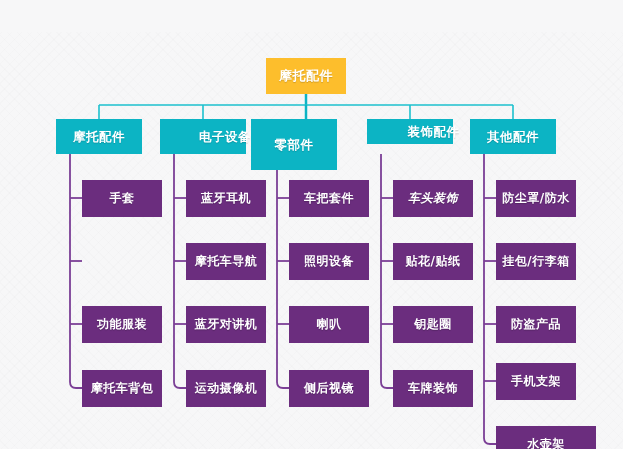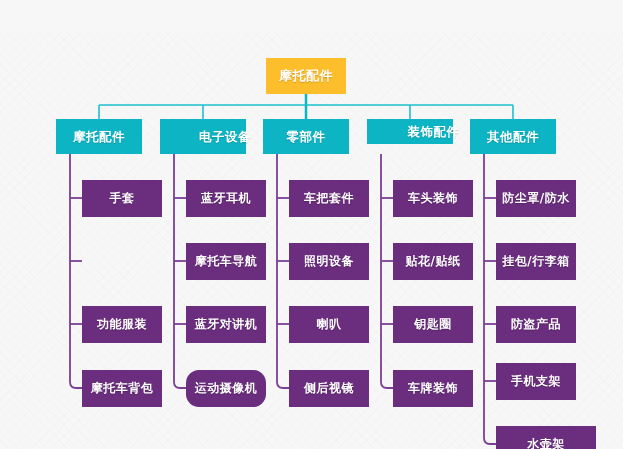--- a/index.html
+++ b/index.html
@@ -117,21 +117,21 @@
   <div class="node node-root" style="left:266px; top:26px; width:80px; height:36px;">
     <span>摩托配件</span>
   </div>
 
   <div class="node node-l2" style="left:56px; top:87px; width:86px; height:35px;">
     <span>摩托配件</span>
   </div>
   <div class="node node-l2" style="left:160px; top:87px; width:86px; height:35px;padding-left:44px;">
     <span>电子设备</span>
   </div>
-  <div class="node node-l2" style="left:263px; top:87px; width:86px; height:35px;">
+  <div class="node node-l2" style="left:251px; top:87px; width:86px; height:51px;">
     <span>零部件</span>
   </div>
   <div class="node node-l2" style="left:367px; top:87px; width:86px; height:25px;padding-left:47px;">
     <span>装饰配件</span>
   </div>
   <div class="node node-l2" style="left:470px; top:87px; width:86px; height:35px;">
     <span>其他配件</span>
   </div>
 
   <div class="node node-leaf" style="left:82px; top:148px; width:80px; height:37px;">
@@ -146,38 +146,38 @@
 
   <div class="node node-leaf" style="left:186px; top:148px; width:80px; height:37px;">
     <span>蓝牙耳机</span>
   </div>
   <div class="node node-leaf" style="left:186px; top:211px; width:80px; height:37px;">
     <span>摩托车导航</span>
   </div>
   <div class="node node-leaf" style="left:186px; top:274px; width:80px; height:37px;">
     <span>蓝牙对讲机</span>
   </div>
-  <div class="node node-leaf" style="left:186px; top:338px; width:80px; height:37px;border-radius:13px;">
+  <div class="node node-leaf" style="left:186px; top:338px; width:80px; height:37px;">
     <span>运动摄像机</span>
   </div>
 
   <div class="node node-leaf" style="left:289px; top:148px; width:80px; height:37px;">
     <span>车把套件</span>
   </div>
   <div class="node node-leaf" style="left:289px; top:274px; width:80px; height:37px;">
     <span>喇叭</span>
   </div>
   <div class="node node-leaf" style="left:289px; top:211px; width:80px; height:37px;">
     <span>照明设备</span>
   </div>
   <div class="node node-leaf" style="left:289px; top:338px; width:80px; height:37px;">
     <span>侧后视镜</span>
   </div>
 
-  <div class="node node-leaf" style="left:393px; top:148px; width:80px; height:37px;">
+  <div class="node node-leaf" style="left:393px; top:148px; width:80px; height:37px;font-style:italic;">
     <span>车头装饰</span>
   </div>
   <div class="node node-leaf" style="left:393px; top:211px; width:80px; height:37px;">
     <span>贴花/贴纸</span>
   </div>
   <div class="node node-leaf" style="left:393px; top:274px; width:80px; height:37px;">
     <span>钥匙圈</span>
   </div>
   <div class="node node-leaf" style="left:393px; top:338px; width:80px; height:37px;">
     <span>车牌装饰</span>

